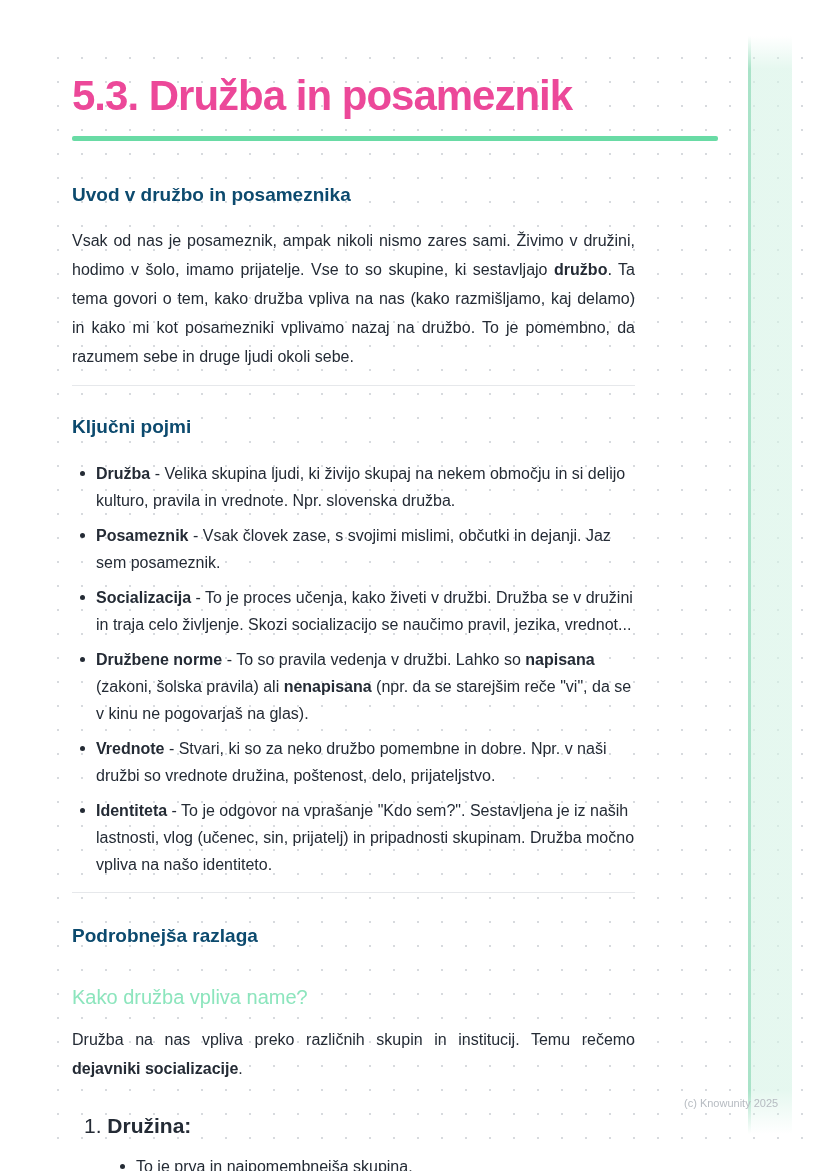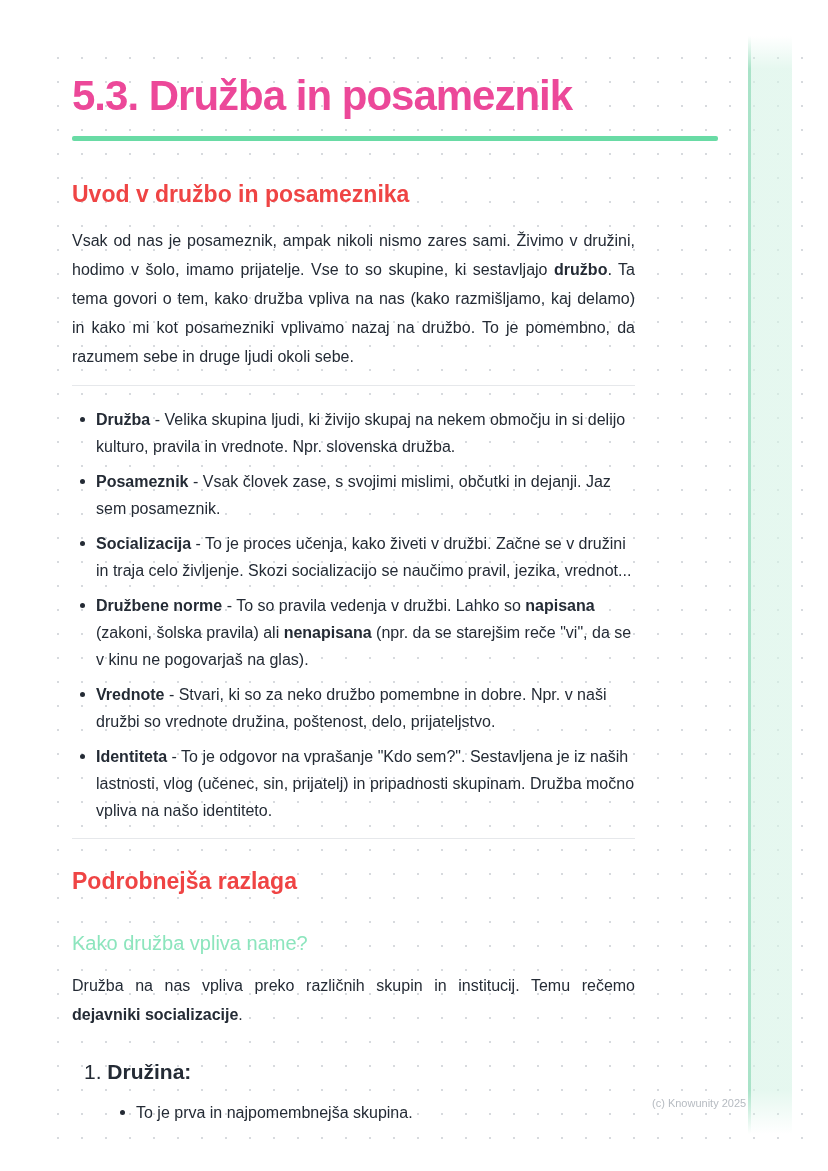--- a/index.html
+++ b/index.html
@@ -48,24 +48,24 @@
     letter-spacing: -1px;
     color: #ec4899;
   }
   .title-rule {
     margin-top: 16px;
     width: 646px; height: 5px;
     background: #69dba5;
     border-radius: 2px;
   }
   .h2 {
-    font-size: 23px;
+    font-size: 19px;
     line-height: 27px;
     font-weight: bold;
-    color: #ef4444;
+    color: #0c4a6e;
   }
   .h3 {
     font-size: 20px;
     line-height: 24px;
     font-weight: normal;
     color: #8ce5bd;
   }
   .h2-intro    { margin-top: 40px; }
   .para {
     margin-top: 18px;
@@ -119,21 +119,21 @@
   }
   .sub-bullet .bullet-dot {
     position: absolute;
     left: 48px; top: 11px;
     width: 5px; height: 5px;
     border-radius: 50%;
     background: #242b35;
   }
   .watermark {
     position: absolute;
-    left: 652px; top: 1097px;
+    left: 684px; top: 1097px;
     font-size: 11px;
     color: #b6bbc1;
     white-space: nowrap;
   }
 </style>
 </head>
 <body>
 
 <div class="dots"></div>
 <div class="strip-line"></div>
@@ -142,30 +142,31 @@
 <div class="content">
 
   <h1 class="page-title">5.3. Družba in posameznik</h1>
   <div class="title-rule"></div>
 
   <h2 class="h2 h2-intro">Uvod v družbo in posameznika</h2>
   <p class="para">Vsak od nas je posameznik, ampak nikoli nismo zares sami. Živimo v družini, hodimo v šolo, imamo prijatelje. Vse to so skupine, ki sestavljajo <b>družbo</b>. Ta tema govori o tem, kako družba vpliva na nas (kako razmišljamo, kaj delamo) in kako mi kot posamezniki vplivamo nazaj na družbo. To je pomembno, da razumem sebe in druge ljudi okoli sebe.</p>
 
   <div class="divider"></div>
 
+  <h2 class="h2 h2-keyterms">Ključni pojmi</h2>
 
   <ul class="term-list">
     <li>
       <span class="bullet-dot"></span><span class="bold">Družba</span><span> - Velika skupina ljudi, ki živijo skupaj na nekem območju in si delijo kulturo, pravila in vrednote. Npr. slovenska družba.</span>
     </li>
     <li>
       <span class="bullet-dot"></span><span class="bold">Posameznik</span><span> - Vsak človek zase, s svojimi mislimi, občutki in dejanji. Jaz sem posameznik.</span>
     </li>
     <li>
-      <span class="bullet-dot"></span><span class="bold">Socializacija</span><span> - To je proces učenja, kako živeti v družbi. Začne se v družini in traja celo življenje. Skozi socializacijo se naučimo pravil, jezika, vrednot...</span>
+      <span class="bullet-dot"></span><span class="bold">Socializacija</span><span> - To je proces učenja, kako živeti v družbi. Družba se v družini in traja celo življenje. Skozi socializacijo se naučimo pravil, jezika, vrednot...</span>
     </li>
     <li>
       <span class="bullet-dot"></span><span class="bold">Družbene norme</span><span> - To so pravila vedenja v družbi. Lahko so <b>napisana</b> (zakoni, šolska pravila) ali <b>nenapisana</b> (npr. da se starejšim reče "vi", da se v kinu ne pogovarjaš na glas).</span>
     </li>
     <li>
       <span class="bullet-dot"></span><span class="bold">Vrednote</span><span> - Stvari, ki so za neko družbo pomembne in dobre. Npr. v naši družbi so vrednote družina, poštenost, delo, prijateljstvo.</span>
     </li>
     <li>
       <span class="bullet-dot"></span><span class="bold">Identiteta</span><span> - To je odgovor na vprašanje "Kdo sem?". Sestavljena je iz naših lastnosti, vlog (učenec, sin, prijatelj) in pripadnosti skupinam. Družba močno vpliva na našo identiteto.</span>
     </li>

